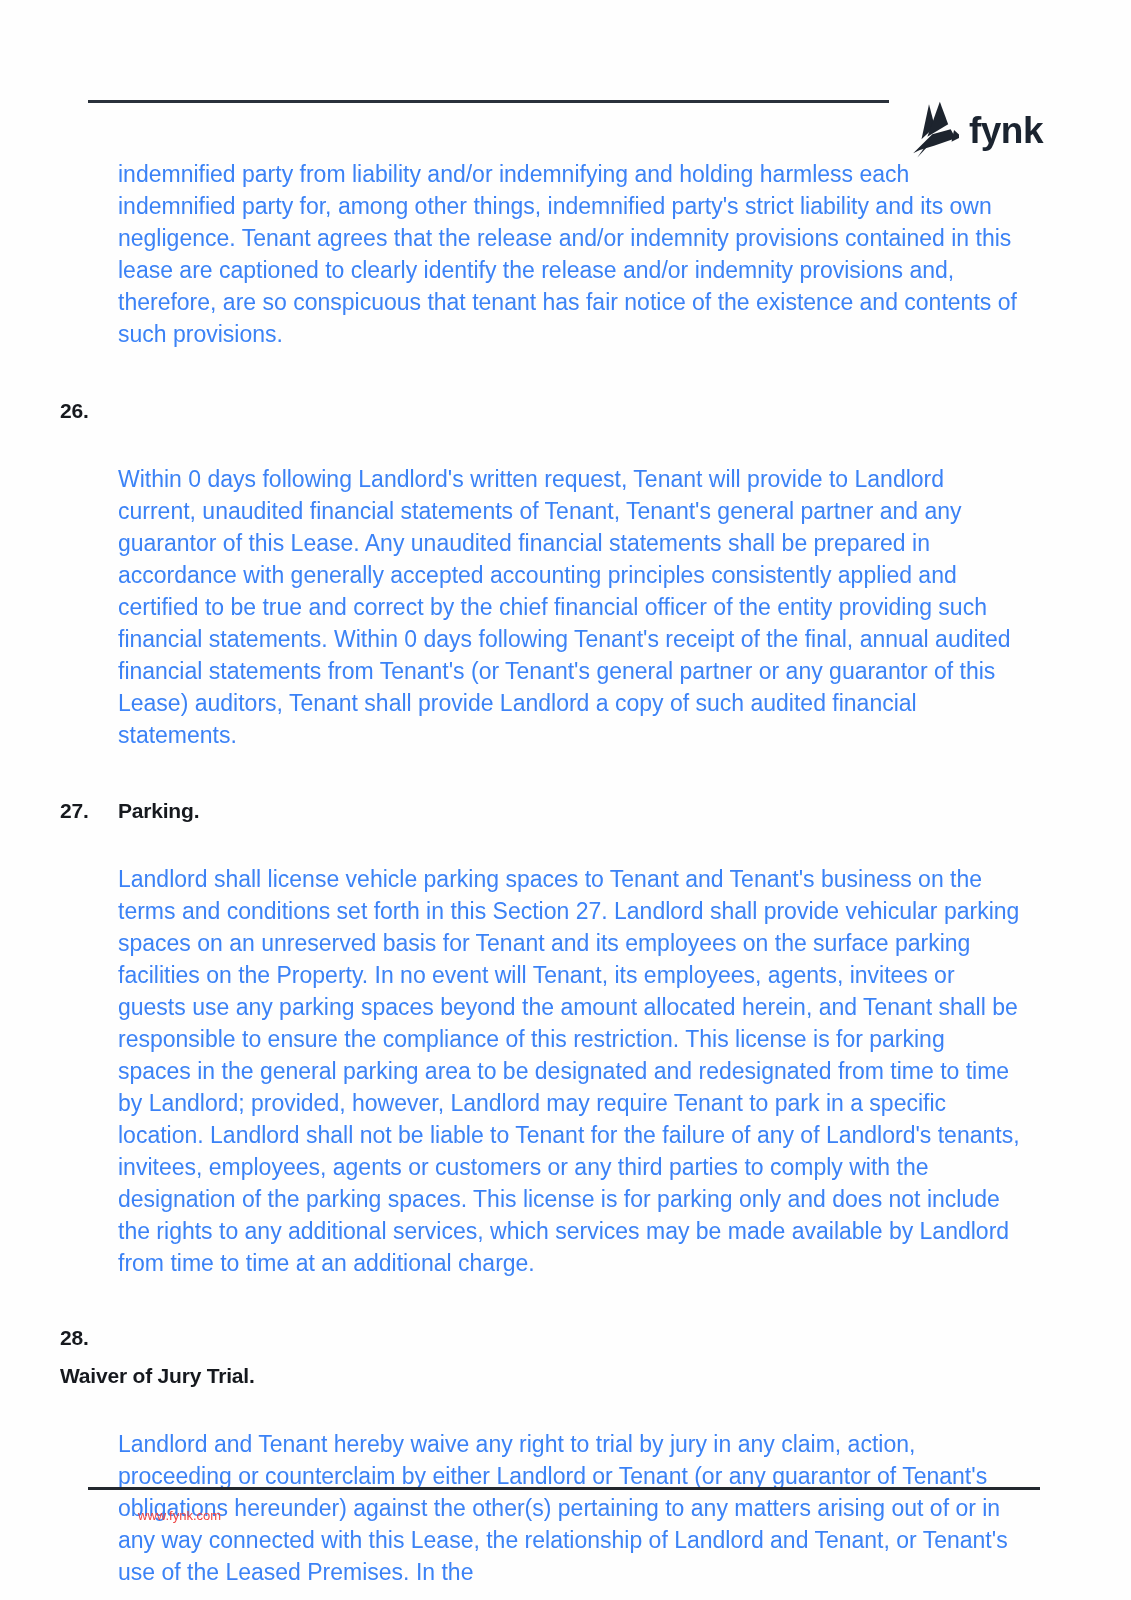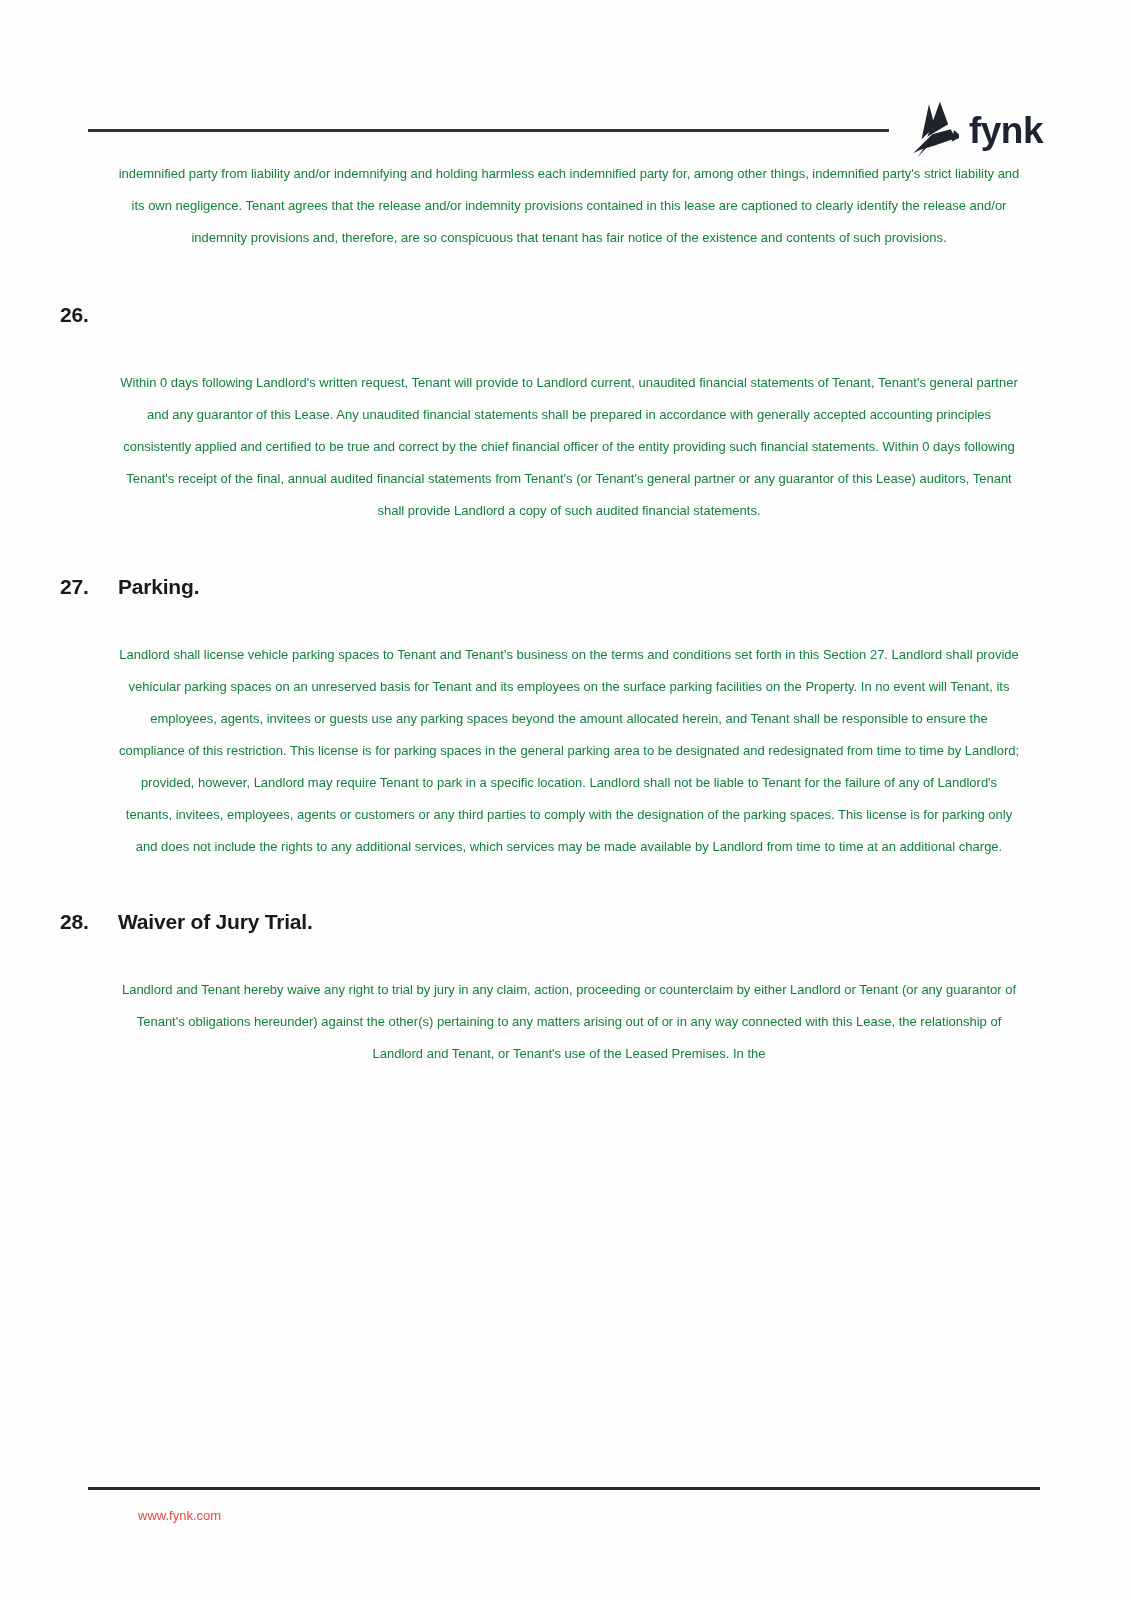--- a/index.html
+++ b/index.html
@@ -17,21 +17,20 @@
   }
 
   
   .header {
     position: absolute;
     top: 100px;
     left: 88px;
     right: 88px;
     height: 60px;
     display: flex;
-    align-items: center;
   }
   .header-rule {
     flex: 1;
     height: 3px;
     background: #2a313b;
     margin-right: 20px;
   }
   .logo {
     display: flex;
     align-items: center;
@@ -50,42 +49,41 @@
 
   
   .content {
     position: absolute;
     top: 158px;
     left: 118px;
     width: 902px;
   }
   .body-par {
     margin: 0;
-    font-size: 13px;
+    font-size: 23px;
     line-height: 32px;
-    color: #15803d;
-    text-align: center;
+    color: #3b82f6;
   }
   .section-heading {
     display: flex;
     margin-left: -58px;
     font-size: 21px;
     line-height: 38px;
     font-weight: 700;
     color: #16191e;
     letter-spacing: -0.2px;
   }
   .section-number {
     width: 58px;
     flex-shrink: 0;
   }
   .mt-head-1 { margin-top: 42px; }
   .mt-par    { margin-top: 33px; }
   .mt-head-2 { margin-top: 41px; align-items: center; }
-  .mt-head-3 { margin-top: 40px; }
+  .mt-head-3 { margin-top: 40px; flex-direction: column; }
 
   
   .footer {
     position: absolute;
     top: 1487px;
     left: 88px;
     width: 952px;
     border-top: 3px solid #23282e;
     padding-top: 13px;
   }

